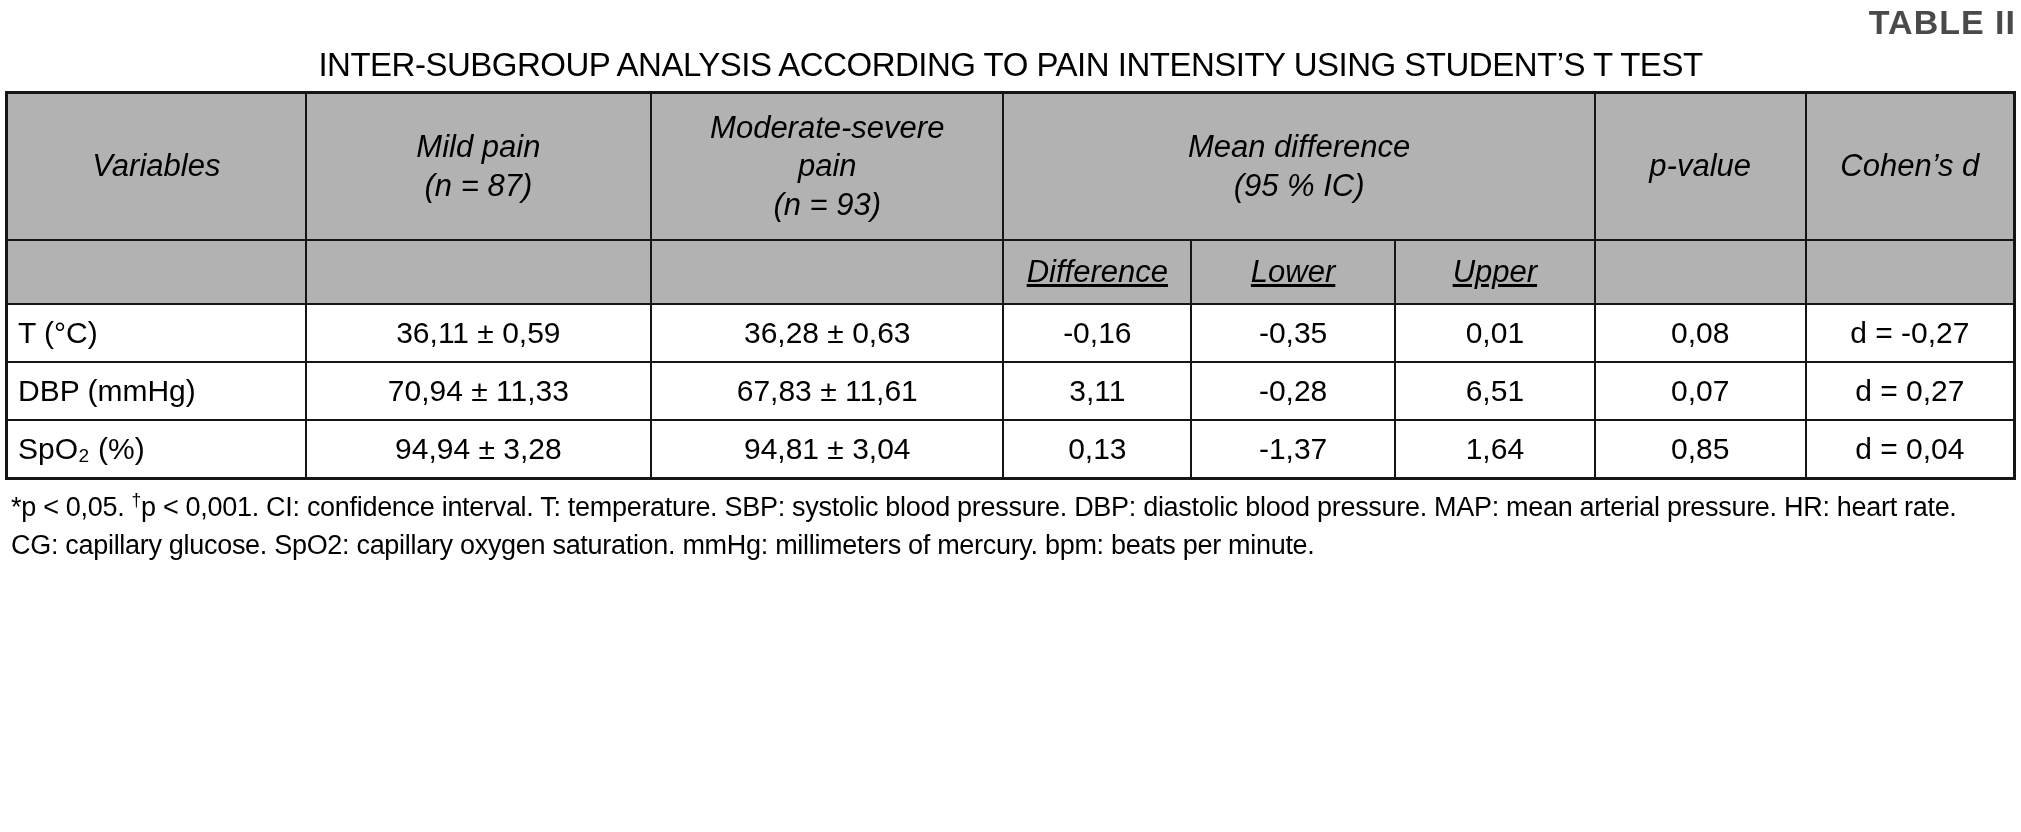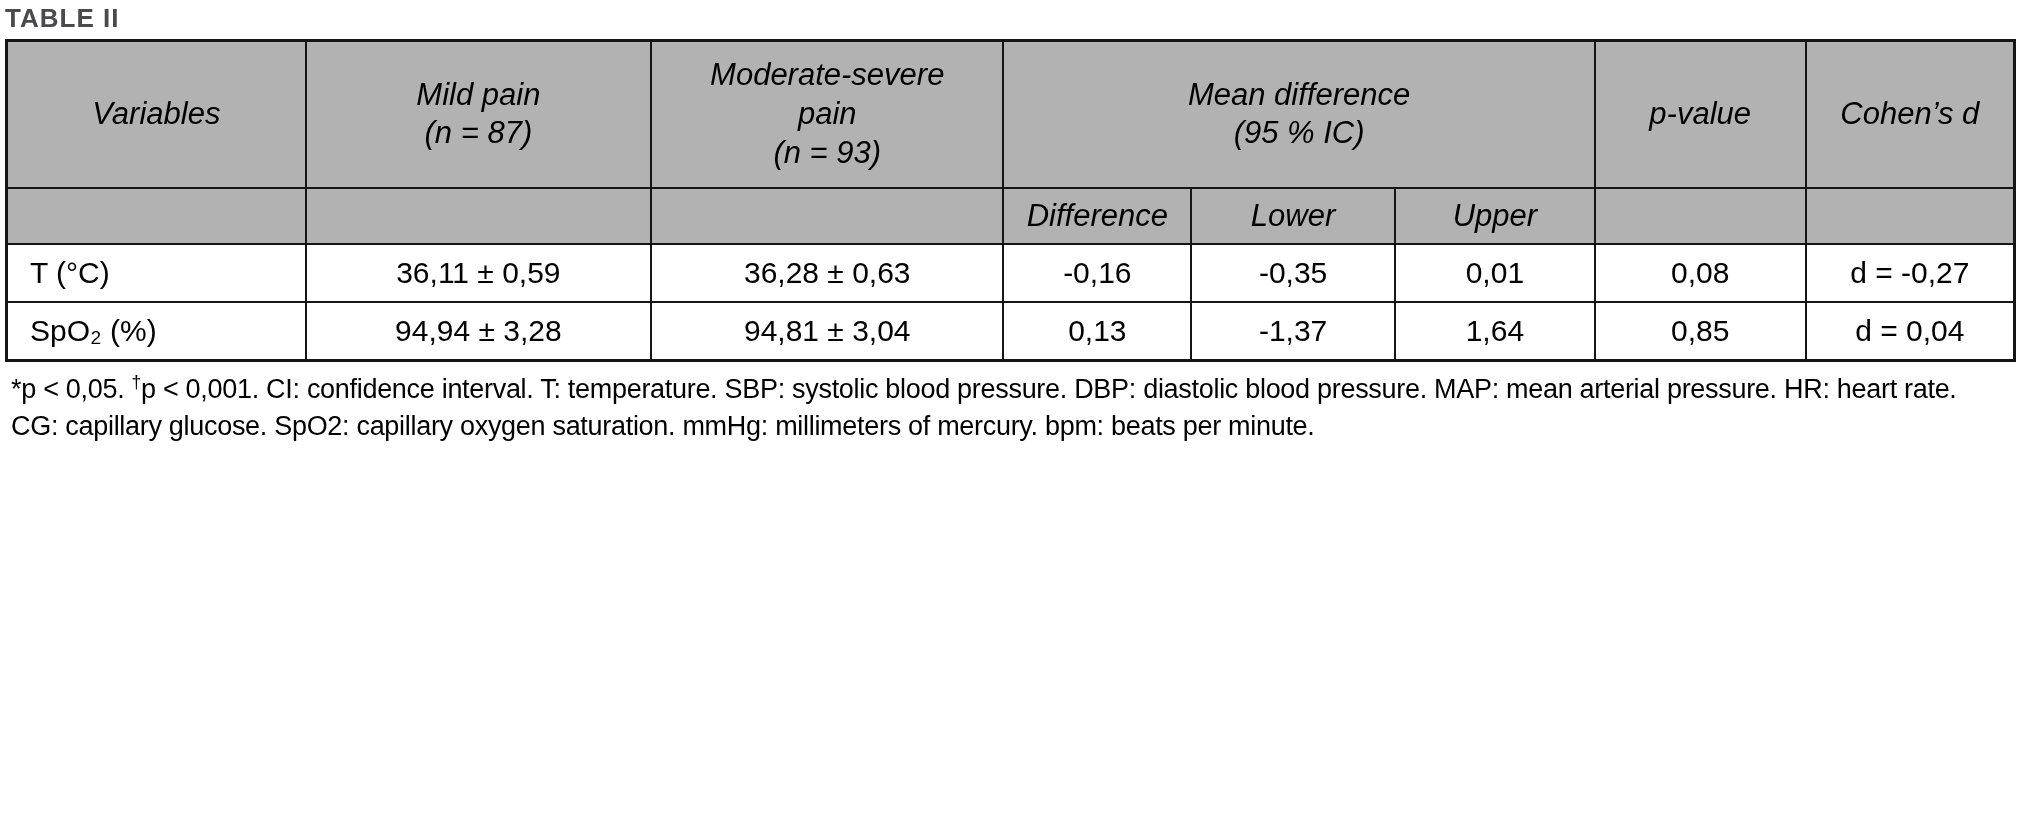--- a/index.html
+++ b/index.html
@@ -10,21 +10,21 @@
   }
   *{box-sizing:border-box;margin:0;padding:0;}
   html,body{background:#ffffff;}
   body{
     width:2021px;height:832px;overflow:hidden;
     font-family:"Liberation Sans","DejaVu Sans",sans-serif;
     color:var(--text);
   }
   .page{width:2021px;height:832px;padding:4px 5px 0 5px;}
   .title{
-    text-align:left;font-weight:bold;font-size:26px;
+    text-align:right;font-weight:bold;font-size:34px;
     color:var(--title_gray);letter-spacing:1px;line-height:1.1;
   }
   .subtitle{
     text-align:center;font-size:33px;color:var(--text);
     line-height:1.2;margin-top:4px;letter-spacing:-0.5px;
   }
   table{
     border-collapse:collapse;table-layout:fixed;
     width:2011px;margin-top:6px;
     border:3px solid var(--border);
@@ -33,34 +33,35 @@
     border:2px solid var(--border);
     font-size:30px;vertical-align:middle;text-align:center;
     padding:2px 6px;overflow:hidden;
   }
   thead th{
     background:var(--header_bg);
     font-style:italic;font-weight:normal;
     white-space:pre-line;line-height:1.25;font-size:31px;
   }
   tr.head-main{height:148px;}
-  tr.head-sub{height:56px;}
+  tr.head-sub{height:64px;text-decoration:underline;}
   tbody tr{height:58px;}
-  td.c-var{text-align:left;padding-left:22px;}
+  td.c-var{text-align:left;padding-left:10px;}
   sup{font-size:0.65em;}
   .footnote{
     margin-top:8px;padding-left:6px;padding-right:6px;
     font-size:27px;line-height:1.4;letter-spacing:-0.3px;
   }
 </style>
 </head>
 <body>
 
 <div class="page">
   <div class="title">TABLE II</div>
+  <div class="subtitle">INTER-SUBGROUP ANALYSIS ACCORDING TO PAIN INTENSITY USING STUDENT’S T TEST</div>
 
   <table>
     <colgroup>
       <col style="width:14.9%">
       <col style="width:17.2%">
       <col style="width:17.55%">
       <col style="width:9.35%">
       <col style="width:10.15%">
       <col style="width:9.95%">
       <col style="width:10.5%">
@@ -95,20 +96,30 @@
         <td class="c-var">T (°C)</td>
         <td>36,11 ± 0,59</td>
         <td>36,28 ± 0,63</td>
         <td>-0,16</td>
         <td>-0,35</td>
         <td>0,01</td>
         <td>0,08</td>
         <td>d = -0,27</td>
       </tr>
       <tr>
+        <td class="c-var">DBP (mmHg)</td>
+        <td>70,94 ± 11,33</td>
+        <td>67,83 ± 11,61</td>
+        <td>3,11</td>
+        <td>-0,28</td>
+        <td>6,51</td>
+        <td>0,07</td>
+        <td>d = 0,27</td>
+      </tr>
+      <tr>
         <td class="c-var">SpO₂ (%)</td>
         <td>94,94 ± 3,28</td>
         <td>94,81 ± 3,04</td>
         <td>0,13</td>
         <td>-1,37</td>
         <td>1,64</td>
         <td>0,85</td>
         <td>d = 0,04</td>
       </tr>
     </tbody>

